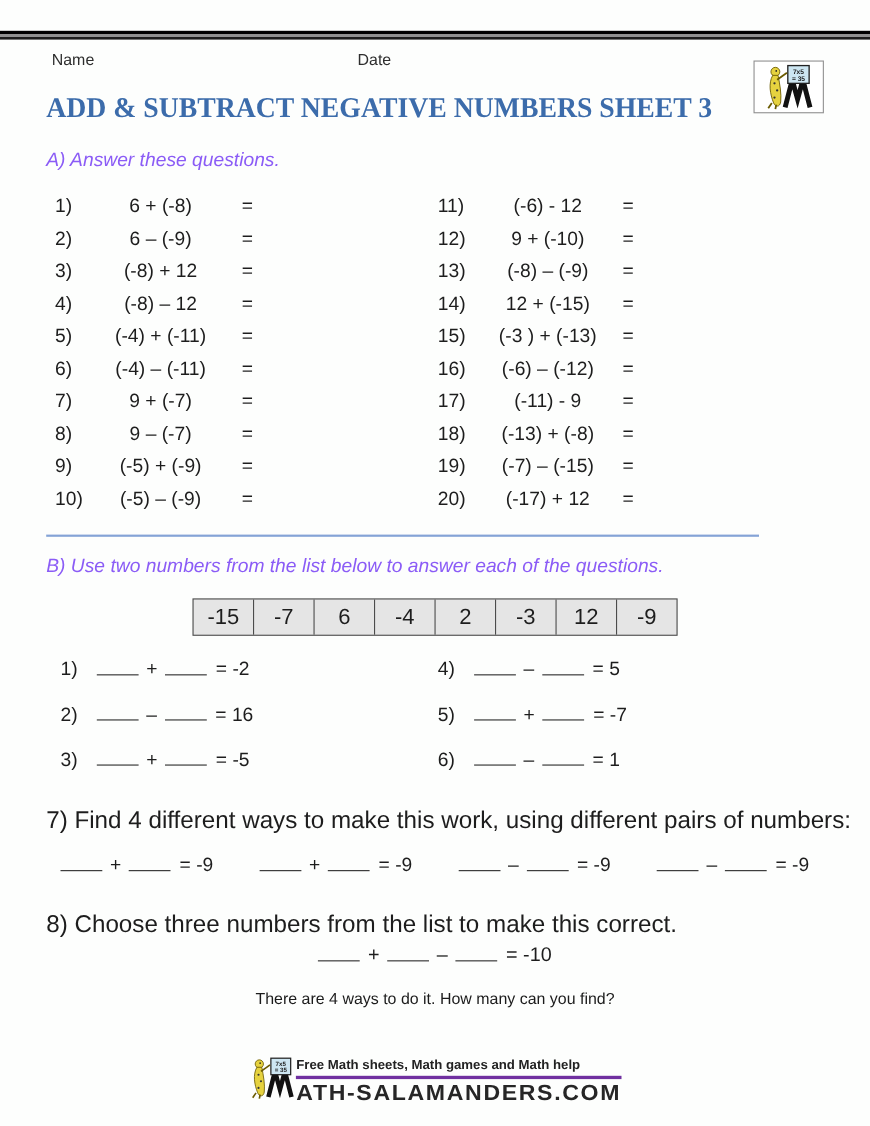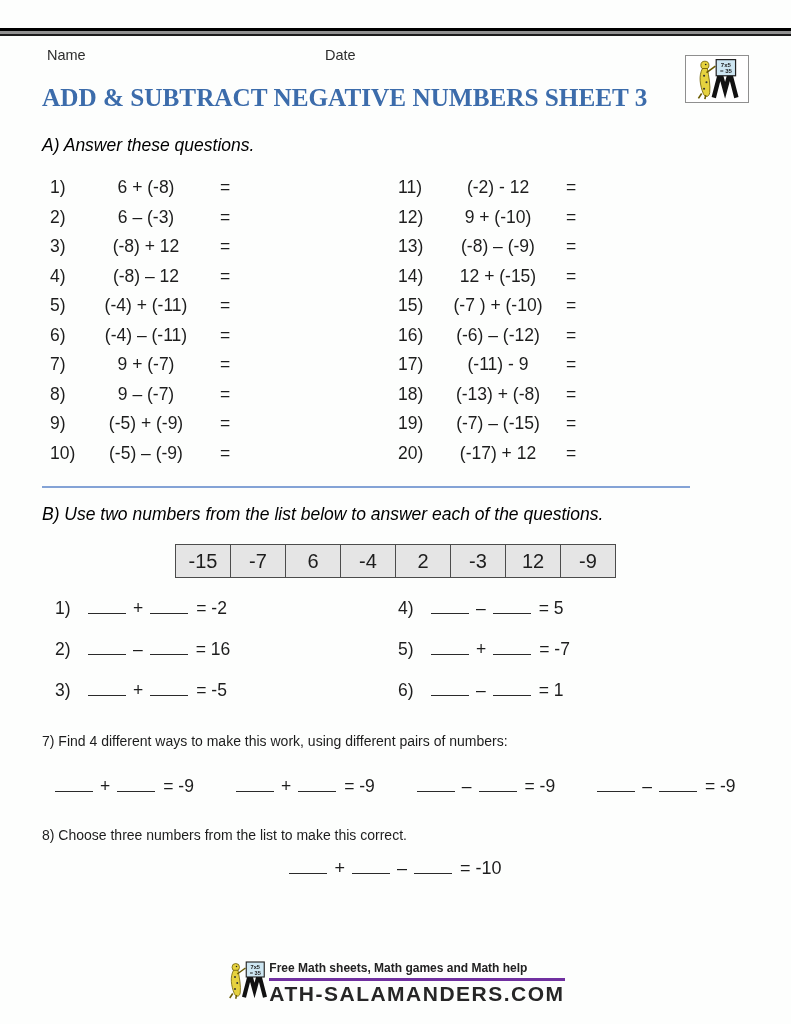--- a/index.html
+++ b/index.html
@@ -5,39 +5,39 @@
   html,body{margin:0;padding:0;background:#fff;font-family:"Liberation Sans",sans-serif;color:#1d1d1d;}
   .page{position:relative;width:791px;height:1024px;background:#fdfefd;overflow:hidden;}
   .topbar{position:absolute;top:28px;left:0;width:791px;height:8px;
     background:linear-gradient(to bottom,#000 0 3px,#909090 3px 6px,#1b1b1b 6px 8px);}
   .meta{position:absolute;top:47px;font-size:14.5px;color:#2e2e2e;}
   .meta.name{left:47px;} .meta.date{left:325px;}
   .logobox{position:absolute;top:55px;left:685px;width:62px;height:46px;border:1px solid #8f8f8f;
     background:#fff;display:flex;align-items:center;justify-content:center;}
   .title{position:absolute;top:83px;left:42px;font-family:"Liberation Serif",serif;font-size:26px;
     font-weight:600;color:#3c6cab;transform:scaleX(.97);transform-origin:left;white-space:nowrap;}
-  .heading{position:absolute;left:42px;font-style:italic;font-size:17.5px;color:#000000;white-space:nowrap;}
+  .heading{position:absolute;left:42px;font-style:italic;font-size:17.5px;color:#8b5cf6;white-space:nowrap;}
   .heading.a{top:135px;} .heading.b{top:504px;}
   .qa{position:absolute;top:173px;font-size:17.5px;}
   .qa .row{display:grid;height:29.5px;align-items:center;}
   .qa.left{left:50px;} .qa.left .row{grid-template-columns:38px 116px 42px;}
   .qa.right{left:398px;} .qa.right .row{grid-template-columns:44px 112px 34px;}
   .qe{text-align:center;white-space:nowrap;} .qeq{text-align:center;}
   .divider{position:absolute;top:486px;left:42px;width:648px;height:2px;background:#84a3d6;}
   .numtable{position:absolute;top:544px;left:175px;display:flex;border:1px solid #4c4c4c;background:#e5e5e5;}
   .numtable .cell{width:54px;height:32px;border-left:1px solid #4c4c4c;display:flex;
     align-items:center;justify-content:center;font-size:20px;}
   .numtable .cell:first-child{border-left:none;}
   .bcol{position:absolute;top:598px;font-size:17.5px;}
   .bcol.left{left:55px;} .bcol.right{left:398px;}
   .brow{display:flex;align-items:baseline;height:22px;margin-bottom:19px;}
   .brow .qn{width:33px;}
   .bl{display:inline-block;width:38px;height:12px;border-bottom:1.7px solid #2a2a2a;}
   .op{margin:0 7px;} .res{margin-left:8px;white-space:nowrap;}
-  .qtext{position:absolute;left:42px;font-size:14px;white-space:nowrap;}
+  .qtext{position:absolute;left:42px;font-size:22px;white-space:nowrap;}
   .qtext.q7{top:733px;} .qtext.q8{top:815px;margin-top:12px;}
   .q7row{position:absolute;top:776px;left:55px;display:flex;gap:42px;font-size:17.5px;}
   .q7g{display:flex;align-items:baseline;}
   .q8eq{position:absolute;top:858px;left:0;right:0;display:flex;justify-content:center;
     align-items:baseline;font-size:18px;}
   .hint{position:absolute;top:901px;left:0;right:0;text-align:center;font-size:14.5px;color:#1b1b1b;}
   .footer{position:absolute;top:953px;left:0;right:0;display:flex;justify-content:center;align-items:center;}
   .footer-col{margin-left:1px;}
   .tagline{font-size:12px;font-weight:bold;color:#222;padding-top:8px;}
   .tagline-rule{height:3px;background:#7030a0;margin-top:3px;}
@@ -78,21 +78,21 @@
   <div class="heading a">A) Answer these questions.</div>
 
   <div class="qa left">
     <div class="row">
         <span class="qn">1)</span>
         <span class="qe">6 + (-8)</span>
         <span class="qeq">=</span>
       </div>
     <div class="row">
         <span class="qn">2)</span>
-        <span class="qe">6 – (-3)</span>
+        <span class="qe">6 – (-9)</span>
         <span class="qeq">=</span>
       </div>
     <div class="row">
         <span class="qn">3)</span>
         <span class="qe">(-8) + 12</span>
         <span class="qeq">=</span>
       </div>
     <div class="row">
         <span class="qn">4)</span>
         <span class="qe">(-8) – 12</span>
@@ -126,41 +126,41 @@
     <div class="row">
         <span class="qn">10)</span>
         <span class="qe">(-5) – (-9)</span>
         <span class="qeq">=</span>
       </div>
   </div>
 
   <div class="qa right">
     <div class="row">
         <span class="qn">11)</span>
-        <span class="qe">(-2) - 12</span>
+        <span class="qe">(-6) - 12</span>
         <span class="qeq">=</span>
       </div>
     <div class="row">
         <span class="qn">12)</span>
         <span class="qe">9 + (-10)</span>
         <span class="qeq">=</span>
       </div>
     <div class="row">
         <span class="qn">13)</span>
         <span class="qe">(-8) – (-9)</span>
         <span class="qeq">=</span>
       </div>
     <div class="row">
         <span class="qn">14)</span>
         <span class="qe">12 + (-15)</span>
         <span class="qeq">=</span>
       </div>
     <div class="row">
         <span class="qn">15)</span>
-        <span class="qe">(-7 ) + (-10)</span>
+        <span class="qe">(-3 ) + (-13)</span>
         <span class="qeq">=</span>
       </div>
     <div class="row">
         <span class="qn">16)</span>
         <span class="qe">(-6) – (-12)</span>
         <span class="qeq">=</span>
       </div>
     <div class="row">
         <span class="qn">17)</span>
         <span class="qe">(-11) - 9</span>
@@ -279,20 +279,21 @@
 
   <div class="q8eq">
     <span class="bl"></span>
       <span class="op">+</span>
       <span class="bl"></span>
       <span class="op">–</span>
       <span class="bl"></span>
       <span class="res">= -10</span>
   </div>
 
+  <div class="hint">There are 4 ways to do it. How many can you find?</div>
 
   <div class="footer">
     <svg width="42" height="52" viewBox="0 0 56 52">
       <path d="M24 49 L32 18 L38 40 L44 18 L52 49" fill="none" stroke="#111" stroke-width="5.5"></path>
       <rect x="27" y="2" width="24" height="20" fill="#cde6f2" stroke="#222" stroke-width="1.5"></rect>
       <text x="39" y="11" font-size="7.5" text-anchor="middle" fill="#1a1a1a">7x5</text>
       <text x="39" y="19" font-size="7.5" text-anchor="middle" fill="#1a1a1a">= 35</text>
       <circle cx="13" cy="9" r="5" fill="#e6d23f" stroke="#6a5a00"></circle>
       <path d="M10 13 C5 22,7 34,11 44 C13 49,18 49,19 43 C20 34,18 23,16 13 Z" fill="#e6d23f" stroke="#6a5a00"></path>
       <line x1="15" y1="18" x2="26" y2="10" stroke="#6a5a00" stroke-width="2"></line>

